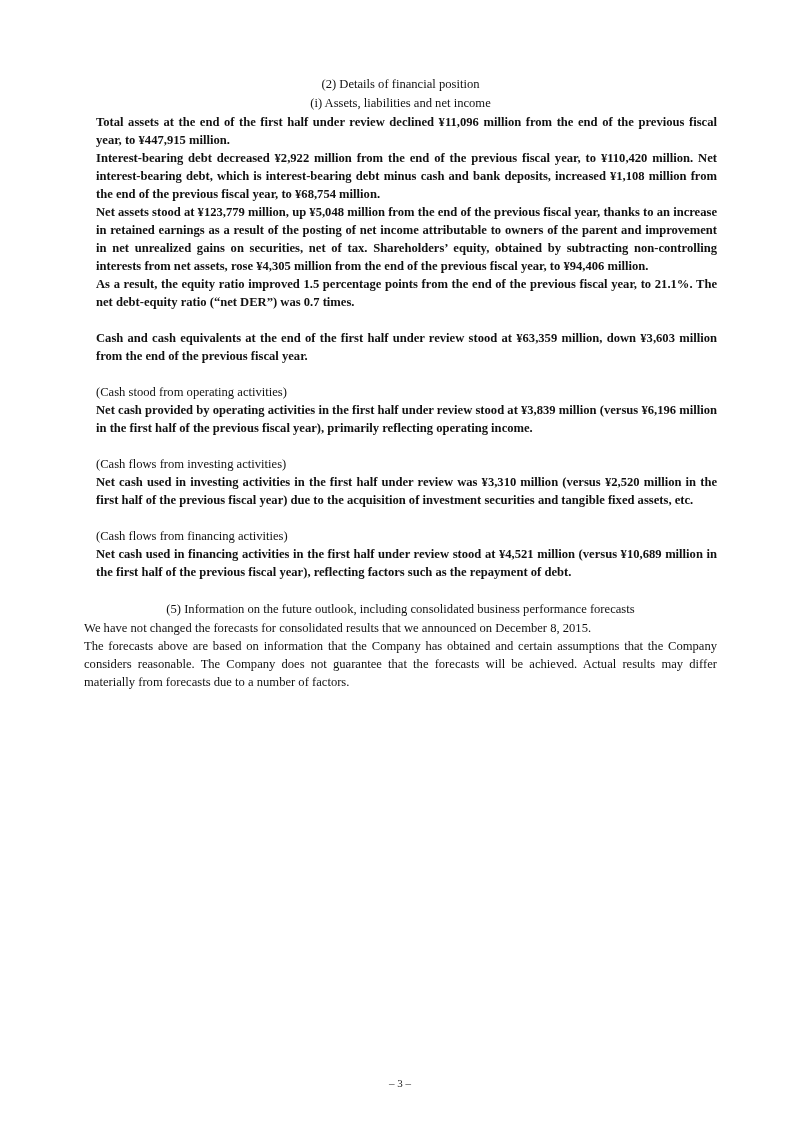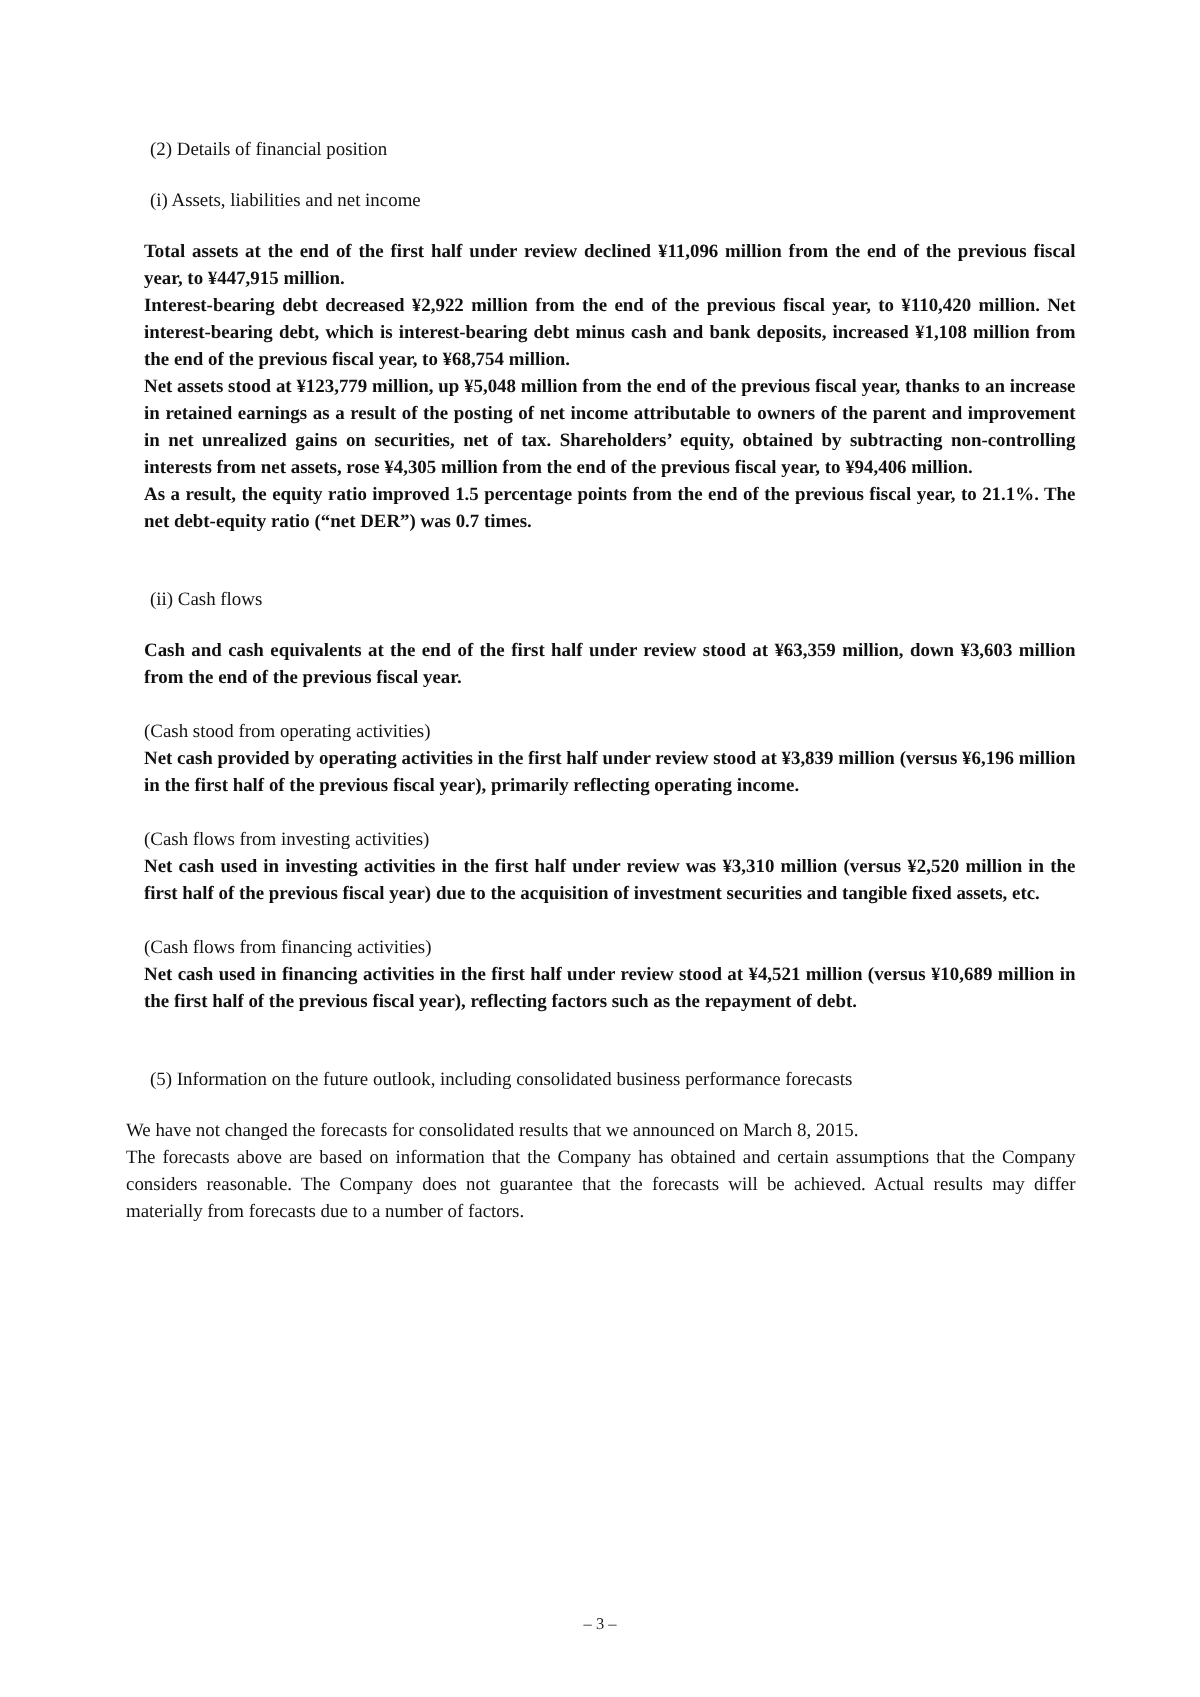--- a/index.html
+++ b/index.html
@@ -2,21 +2,21 @@
 <html><head>
 <meta charset="utf-8">
 <style>
   html, body { margin: 0; padding: 0; background: #ffffff; }
   body { width: 800px; height: 1131px; position: relative; overflow: hidden; }
   .page {
     position: absolute; left: 84px; top: 74px; width: 633px;
     font-family: "Liberation Serif", "DejaVu Serif", serif;
     font-size: 12.6px; line-height: 18px; color: #111111;
   }
-  .h { margin: 16px; font-weight: normal; }
+  .h { margin: 1px; font-weight: normal; text-align: center; }
   .p { margin: 0; padding-left: 12px; text-align: justify; font-weight: bold; }
   .sub { margin: 0; padding-left: 12px; }
   .blank { height: 18px; }
   .top { margin: 0; text-align: justify; }
   .footer {
     position: absolute; left: 0; width: 800px; top: 1077px; text-align: center;
     font-family: "Liberation Serif", "DejaVu Serif", serif; font-size: 11px; color: #222;
   }
 </style>
 </head>
@@ -24,34 +24,33 @@
 
 <div class="page">
   <p class="h">(2) Details of financial position</p>
   <p class="h">(i) Assets, liabilities and net income</p>
   <p class="p">Total assets at the end of the first half under review declined ¥11,096 million from the end of the previous fiscal year, to ¥447,915 million.</p>
   <p class="p">Interest-bearing debt decreased ¥2,922 million from the end of the previous fiscal year, to ¥110,420 million. Net interest-bearing debt, which is interest-bearing debt minus cash and bank deposits, increased ¥1,108 million from the end of the previous fiscal year, to ¥68,754 million.</p>
   <p class="p">Net assets stood at ¥123,779 million, up ¥5,048 million from the end of the previous fiscal year, thanks to an increase in retained earnings as a result of the posting of net income attributable to owners of the parent and improvement in net unrealized gains on securities, net of tax. Shareholders’ equity, obtained by subtracting non-controlling interests from net assets, rose ¥4,305 million from the end of the previous fiscal year, to ¥94,406 million.</p>
   <p class="p">As a result, the equity ratio improved 1.5 percentage points from the end of the previous fiscal year, to 21.1%. The net debt-equity ratio (“net DER”) was 0.7 times.</p>
   <div class="blank"></div>
 
-  <p class="h">(ii) Cash flows</p>
   <p class="p">Cash and cash equivalents at the end of the first half under review stood at ¥63,359 million, down ¥3,603 million from the end of the previous fiscal year.</p>
   <div class="blank"></div>
 
   <p class="sub">(Cash stood from operating activities)</p>
   <p class="p">Net cash provided by operating activities in the first half under review stood at ¥3,839 million (versus ¥6,196 million in the first half of the previous fiscal year), primarily reflecting operating income.</p>
   <div class="blank"></div>
 
   <p class="sub">(Cash flows from investing activities)</p>
   <p class="p">Net cash used in investing activities in the first half under review was ¥3,310 million (versus ¥2,520 million in the first half of the previous fiscal year) due to the acquisition of investment securities and tangible fixed assets, etc.</p>
   <div class="blank"></div>
 
   <p class="sub">(Cash flows from financing activities)</p>
   <p class="p">Net cash used in financing activities in the first half under review stood at ¥4,521 million (versus ¥10,689 million in the first half of the previous fiscal year), reflecting factors such as the repayment of debt.</p>
   <div class="blank"></div>
 
   <p class="h">(5) Information on the future outlook, including consolidated business performance forecasts</p>
-  <p class="top">We have not changed the forecasts for consolidated results that we announced on March 8, 2015.</p>
+  <p class="top">We have not changed the forecasts for consolidated results that we announced on December 8, 2015.</p>
   <p class="top">The forecasts above are based on information that the Company has obtained and certain assumptions that the Company considers reasonable. The Company does not guarantee that the forecasts will be achieved. Actual results may differ materially from forecasts due to a number of factors.</p>
 </div>
 
 <div class="footer">– 3 –</div>
 
 </body></html>

